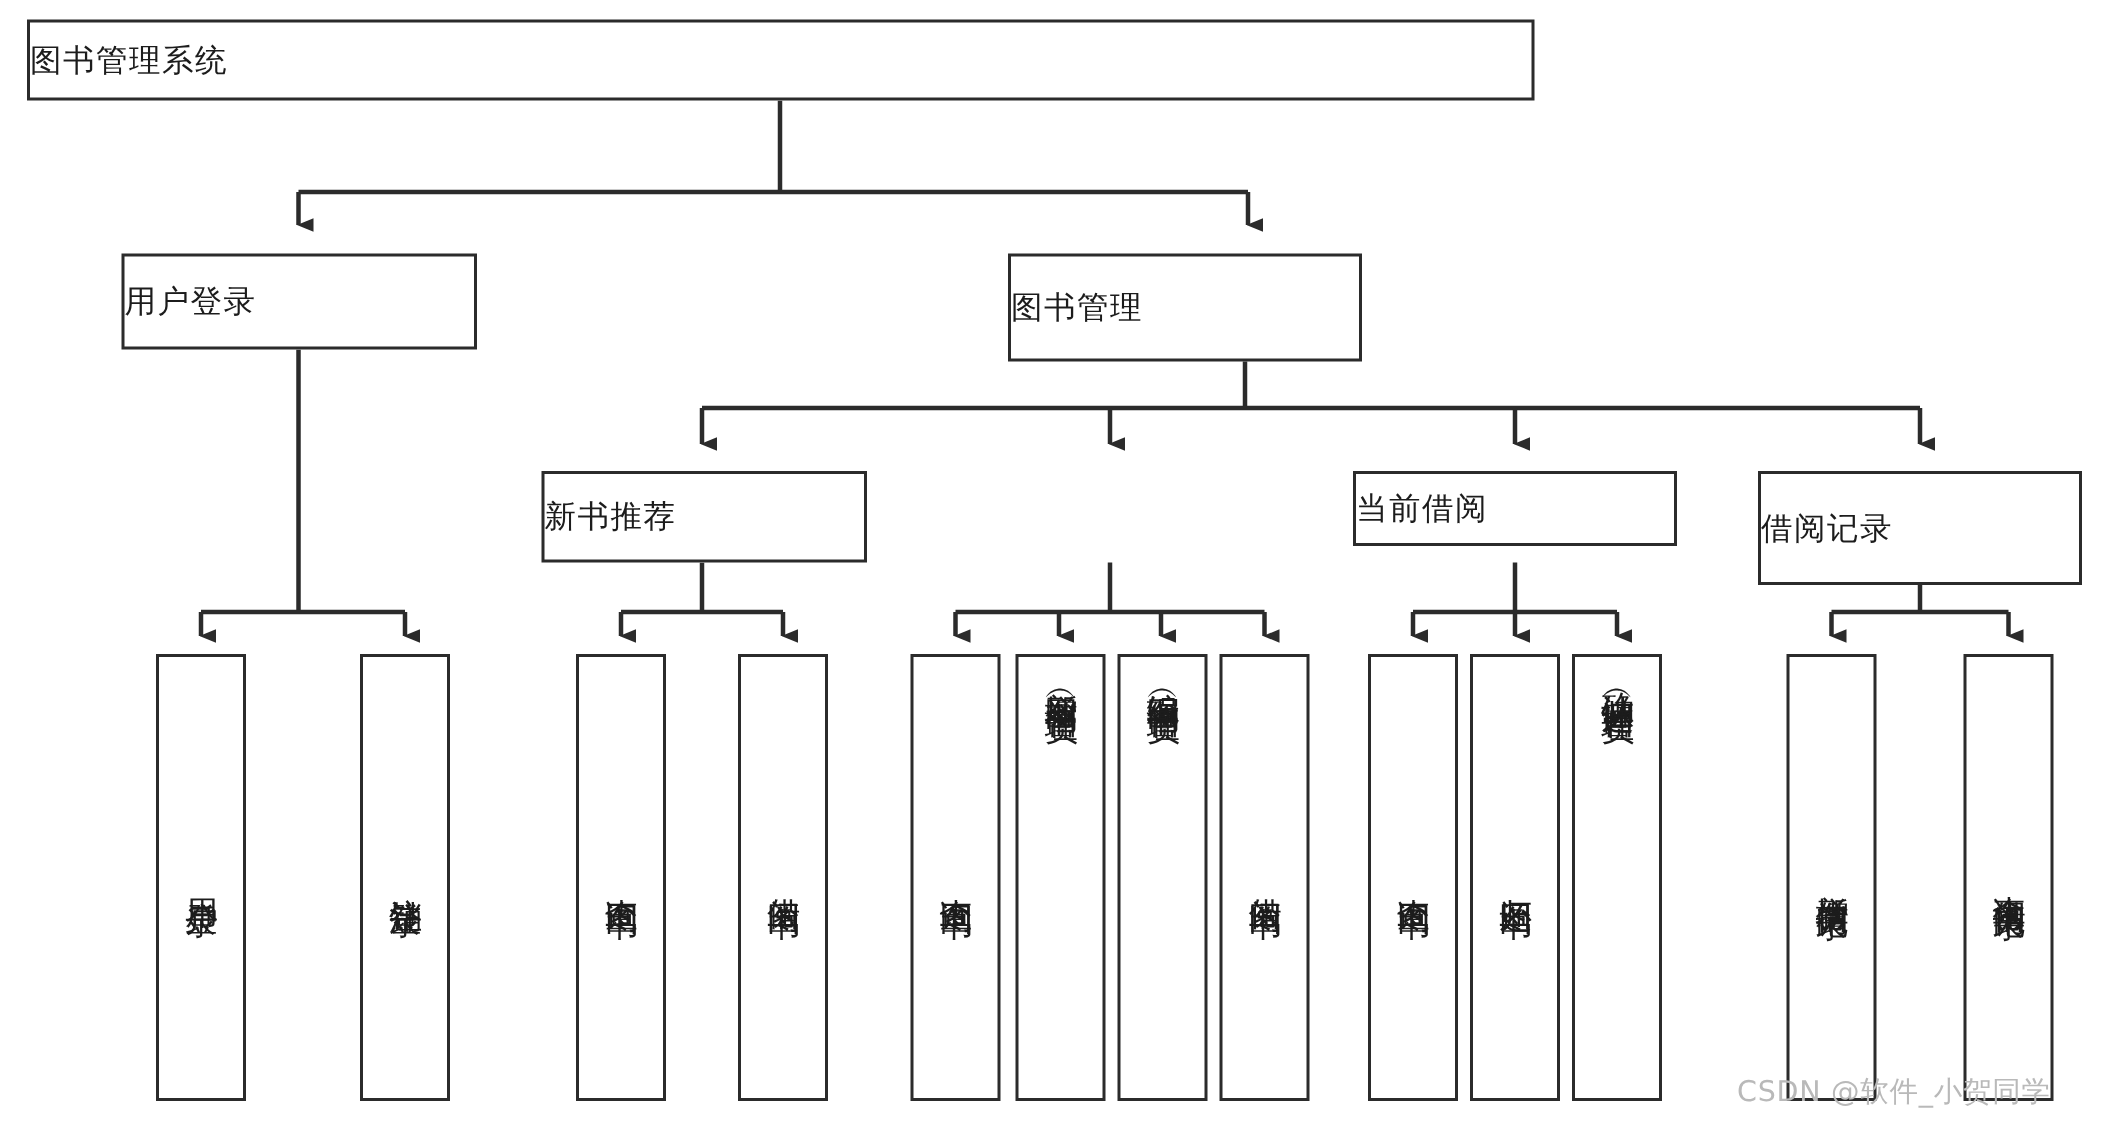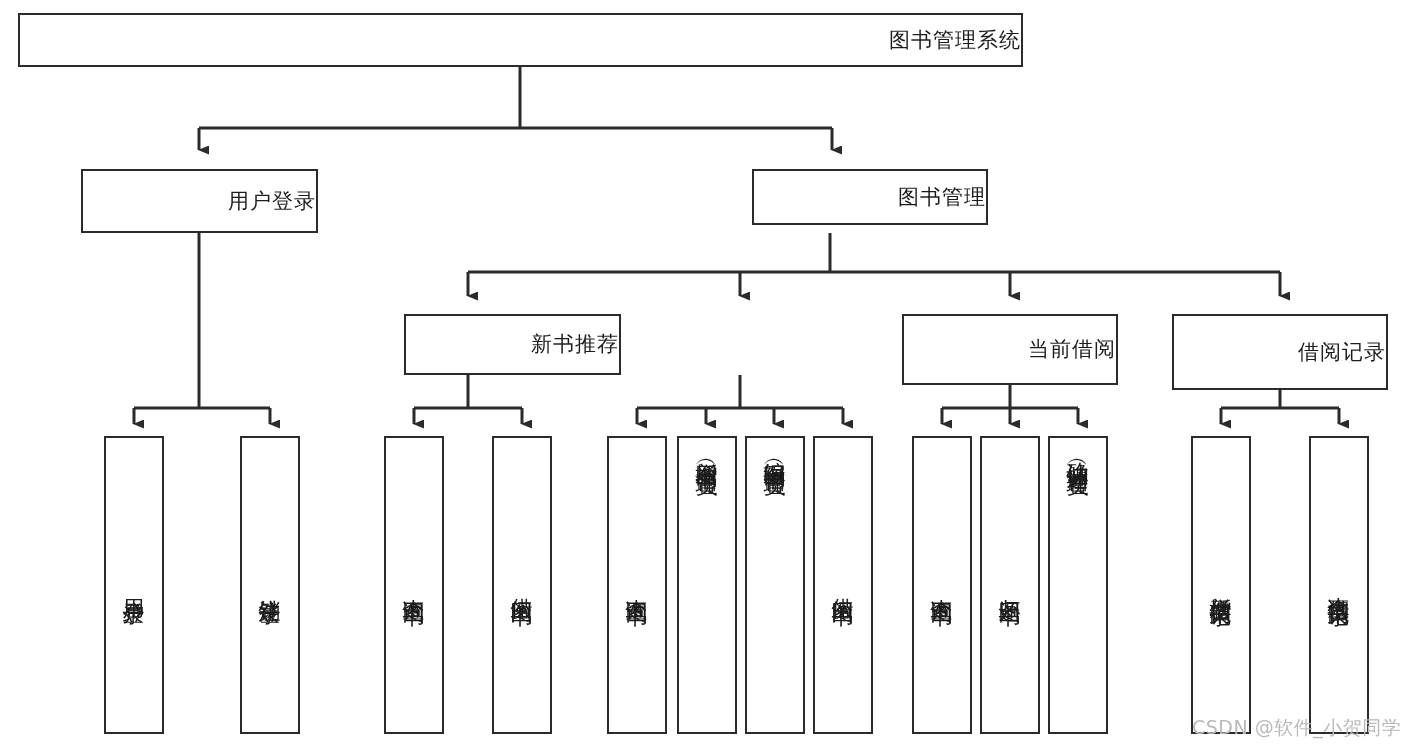--- a/index.html
+++ b/index.html
@@ -21,21 +21,21 @@
     width:1405px; height:747px;
     pointer-events:none;
   }
   .node{
     position:absolute;
     box-sizing:border-box;
     background:#ffffff;
     border:2px solid #2b2b2b;
     display:flex;
     align-items:center;
-    justify-content:flex-end;
+    justify-content:flex-start;
     z-index:2;
   }
   .node .label{
     font-size:21px;
     line-height:1.15;
     color:#1c1c1c;
     letter-spacing:1px;
     white-space:nowrap;
   }
   
@@ -117,30 +117,30 @@
   </svg>
 
   <div class="node" style="left:18px; top:13px; width:1005px; height:54px;">
     <span class="label">图书管理系统</span>
   </div>
 
   <div class="node" style="left:81px; top:169px; width:237px; height:64px;">
     <span class="label">用户登录</span>
   </div>
 
-  <div class="node" style="left:752px; top:169px; width:236px; height:56px;">
+  <div class="node" style="left:672px; top:169px; width:236px; height:72px;">
     <span class="label">图书管理</span>
   </div>
 
-  <div class="node" style="left:361px; top:314px; width:217px; height:61px;margin-left:43px;">
+  <div class="node" style="left:361px; top:314px; width:217px; height:61px;">
     <span class="label">新书推荐</span>
   </div>
 
 
-  <div class="node" style="left:902px; top:314px; width:216px; height:71px;">
+  <div class="node" style="left:902px; top:314px; width:216px; height:50px;">
     <span class="label">当前借阅</span>
   </div>
 
   <div class="node" style="left:1172px; top:314px; width:216px; height:76px;">
     <span class="label">借阅记录</span>
   </div>
 
   <div class="node vertical mid" style="left:104px; top:436px; width:60px; height:298px;">
     <span class="label">用户登录</span>
   </div>
@@ -186,15 +186,15 @@
   </div>
 
   <div class="node vertical mid" style="left:1191px; top:436px; width:60px; height:298px;">
     <span class="label">新增借阅记录</span>
   </div>
 
   <div class="node vertical mid" style="left:1309px; top:436px; width:60px; height:298px;">
     <span class="label">查询借阅记录</span>
   </div>
 
-  <div class="watermark" style="left:1192px; top:715px;">CSDN @软件_小贺同学</div>
+  <div class="watermark" style="left:1158px; top:715px;">CSDN @软件_小贺同学</div>
 
 </div>
 
 </body></html>

